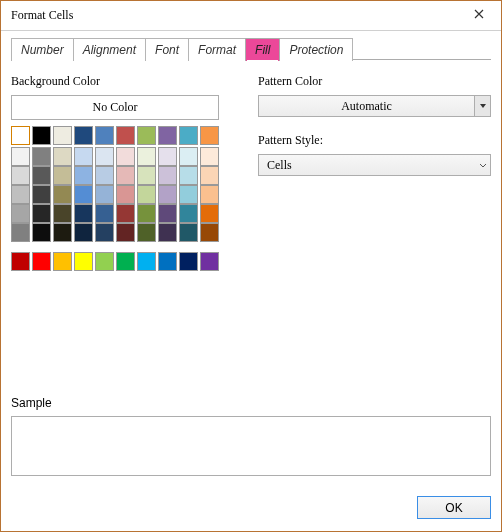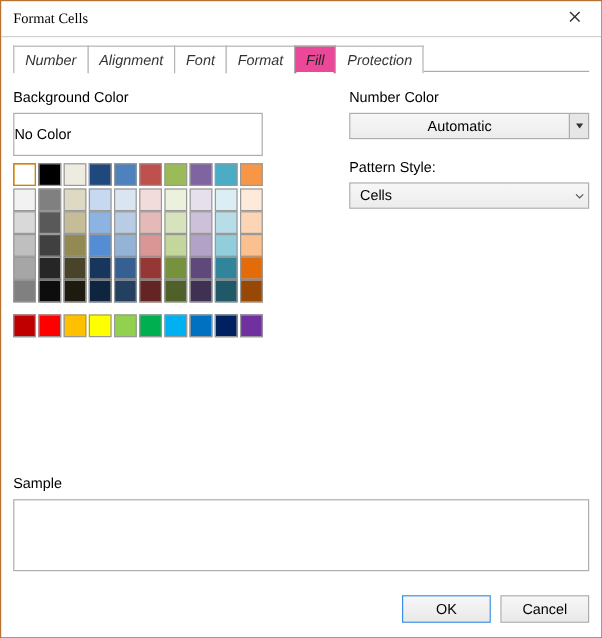--- a/index.html
+++ b/index.html
@@ -68,33 +68,34 @@
   }
   .tab.active::after {
     content: "";
     position: absolute;
     left: 1px; right: 1px; bottom: -1px;
     height: 2px; background: #fff;
   }
   .content {
     padding-top: 14px;
     display: flex;
-    gap: 35px;
+    gap: 2px;
+    font-family: Liberation Serif, serif;
   }
   .left { width: 245px; }
   .right { flex: 1; }
   .label { font-size: 12px; color: #000; margin-bottom: 6px; }
   .no-color-btn {
     width: 208px;
-    height: 36px;
+    height: 25px;
     border: 1px solid #adadad;
     background: #fff;
     display: flex;
     align-items: center;
-    justify-content: flex-start;
+    justify-content: center;
     margin-bottom: 6px;
   }
   .palette-area {
     display: flex;
     flex-direction: column;
     gap: 2px;
     width: 208px;
   }
   .palette-row {
     display: flex;
@@ -273,21 +274,21 @@
               <div class="swatch" style="background: rgb(0, 176, 240);"></div>
               <div class="swatch" style="background: rgb(0, 112, 192);"></div>
               <div class="swatch" style="background: rgb(0, 32, 96);"></div>
               <div class="swatch" style="background: rgb(112, 48, 160);"></div>
             </div>
         </div>
       </div>
 
       <div class="right">
         <div class="group">
-          <div class="label">Number Color</div>
+          <div class="label">Pattern Color</div>
           <div class="dropdown pc">
             <div class="dd-label">Automatic</div>
             <div class="dd-arrow">
               <svg viewBox="0 0 8 8">
                   <path d="M1 2 L4 6 L7 2 Z" fill="#333"></path>
                 </svg>
             </div>
           </div>
         </div>
         <div class="group">
@@ -307,17 +308,14 @@
     <div class="sample-area">
       <div class="label">Sample</div>
       <div class="sample-box"></div>
     </div>
   </div>
 
   <div class="buttons">
     <div class="btn primary">
       <span>OK</span>
     </div>
-    <div class="btn">
-      <span>Cancel</span>
-    </div>
   </div>
 </div>
 
 </body></html>

